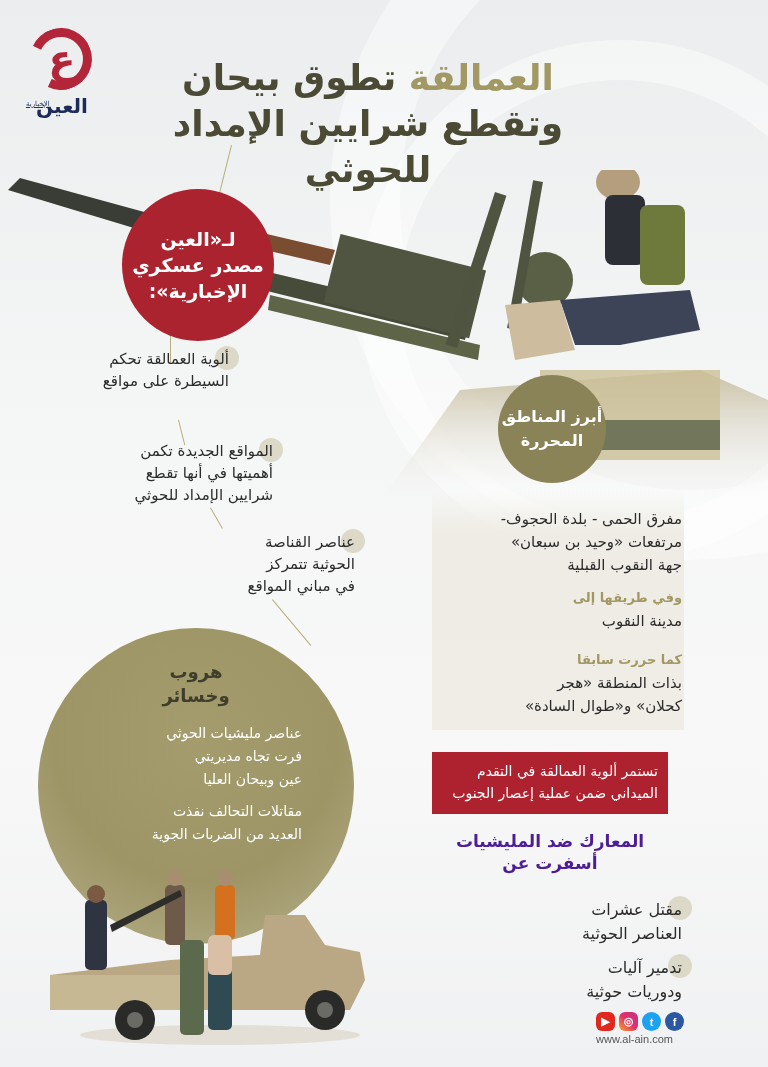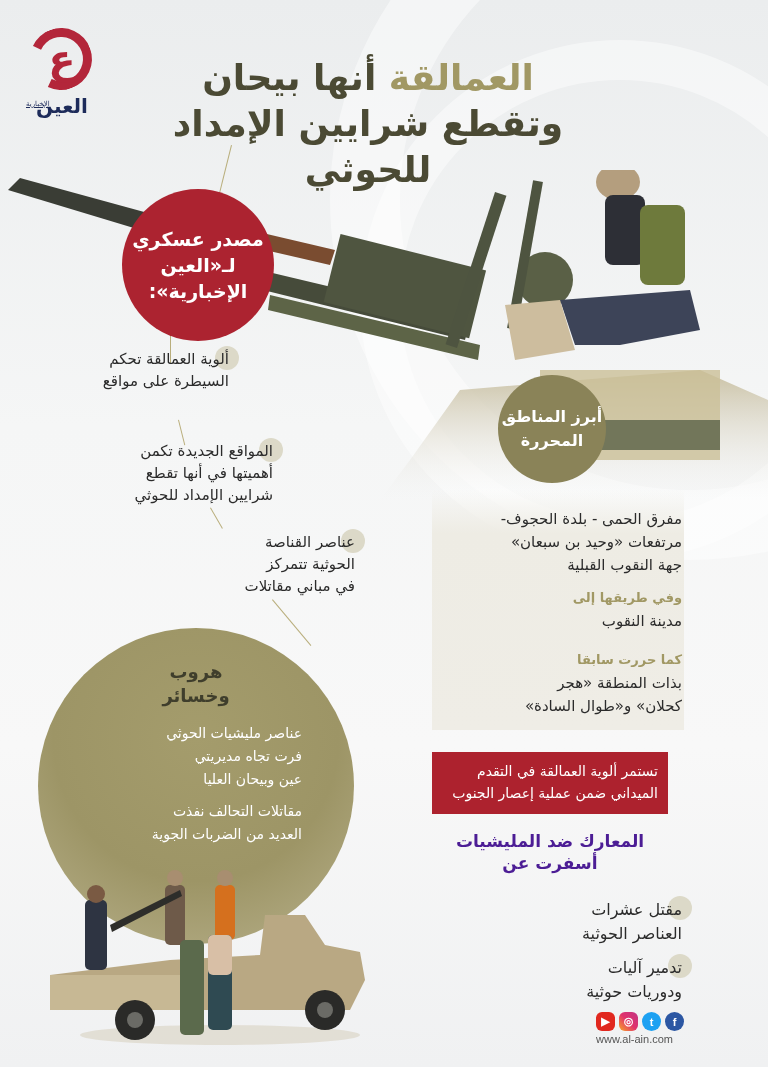--- a/index.html
+++ b/index.html
@@ -130,21 +130,21 @@
 <div class="abs logo">
   <div class="logo-ring"></div>
   <div class="logo-glyph">ع</div>
   <div class="logo-name">العين</div>
   <div class="logo-sub">الإخبارية</div>
 </div>
 
 <div class="abs title">
   <div>
     <span class="accent">العمالقة</span>
-    <span>أنها بيحان</span>
+    <span>تطوق بيحان</span>
   </div>
   <div>وتقطع شرايين الإمداد للحوثي</div>
 </div>
 
 <svg class="abs gun-photo" viewBox="0 0 768 330" xmlns="http://www.w3.org/2000/svg">
   <defs>
     <linearGradient id="fadeB" x1="0" y1="0" x2="0" y2="1">
       <stop offset="0" stop-color="#c9c0a2"></stop>
       <stop offset="1" stop-color="#efefef" stop-opacity="0"></stop>
     </linearGradient>
@@ -171,41 +171,41 @@
   <polygon points="505,135 560,130 575,180 515,190" fill="#cdbd9e"></polygon>
 </svg>
 
 <div class="connector" style="left:231px; top:145px; height:60px; transform:rotate(14deg);"></div>
 <div class="connector" style="left:170px; top:335px; height:28px;"></div>
 <div class="connector" style="left:178px; top:420px; height:26px; transform:rotate(-14deg);"></div>
 <div class="connector" style="left:210px; top:508px; height:24px; transform:rotate(-30deg);"></div>
 <div class="connector" style="left:272px; top:600px; height:60px; transform:rotate(-40deg);"></div>
 
 <div class="abs red-circle">
+  <div>لـ«العين</div>
   <div>مصدر عسكري</div>
-  <div>لـ«العين</div>
   <div>الإخبارية»:</div>
 </div>
 
 <div class="bullet" style="right:539px; top:348px; width:210px;">
   <div class="dot"></div>
   <span class="line">ألوية العمالقة تحكم</span>
   <span class="line">السيطرة على مواقع</span>
 </div>
 <div class="bullet" style="right:495px; top:440px; width:210px;">
   <div class="dot"></div>
   <span class="line">المواقع الجديدة تكمن</span>
   <span class="line">أهميتها في أنها تقطع</span>
   <span class="line">شرايين الإمداد للحوثي</span>
 </div>
 <div class="bullet" style="right:413px; top:531px; width:200px;">
   <div class="dot"></div>
   <span class="line">عناصر القناصة</span>
   <span class="line">الحوثية تتمركز</span>
-  <span class="line">في مباني مقاتلات</span>
+  <span class="line">في مباني المواقع</span>
 </div>
 
 <div class="abs panel">
   <div class="panel-text" style="top:18px; right:2px;">
     <div>مفرق الحمى - بلدة الحجوف-</div>
     <div>مرتفعات «وحيد بن سبعان»</div>
     <div>جهة النقوب القبلية</div>
   </div>
   <div class="panel-head" style="top:96px; right:2px;">وفي طريقها إلى</div>
   <div class="panel-text" style="top:120px; right:2px;">مدينة النقوب</div>

